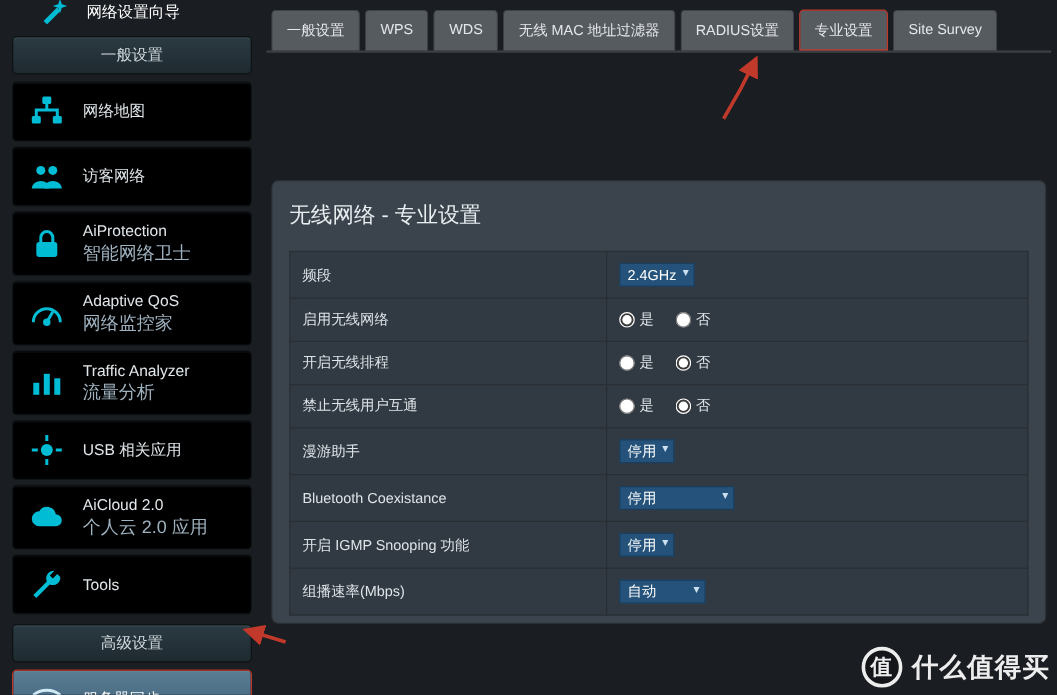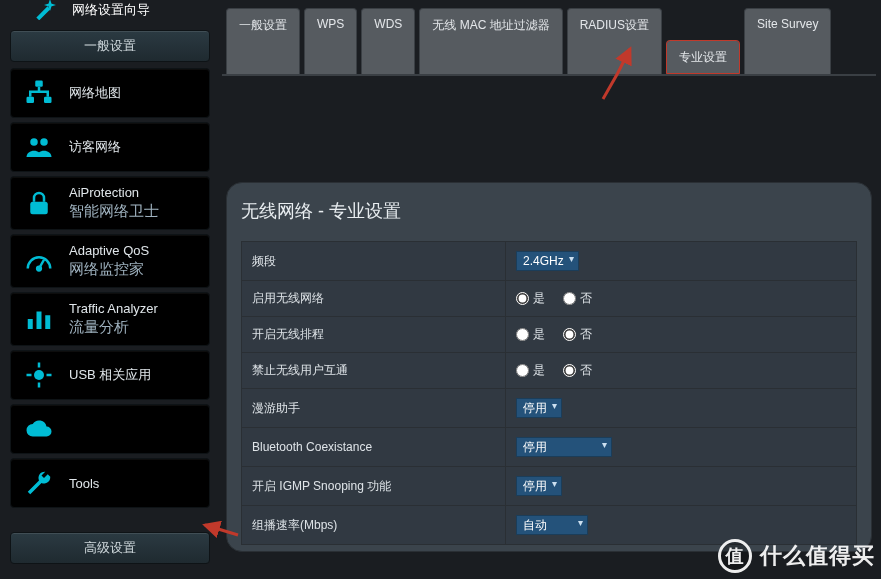--- a/index.html
+++ b/index.html
@@ -54,21 +54,21 @@
     cursor: pointer;
     box-shadow: inset 0 1px 0 rgba(255,255,255,0.05);
   }
   .menu-item .icon-wrap { width: 32px; height: 32px; display:flex; align-items:center; justify-content:center; }
   .menu-item .icon-wrap svg { width: 30px; height: 30px; }
   .menu-sub { font-size: 15px; color: #9fb2bf; display:block; margin-top:2px; }
   .menu-item.active {
     background: linear-gradient(to bottom,#5a7d94 0%, #3a5a72 100%);
     color:#fff;
   }
-  .highlight-red { outline: 1px solid #c1392b; outline-offset:-1px;margin-top:32px; }
+  .highlight-red { outline: 1px solid #c1392b; outline-offset:-1px; }
 
   
   .main {
     position: absolute;
     left: 222px;
     top: 0;
     width: 654px;
   }
   .tabbar {
     display: flex;
@@ -97,21 +97,21 @@
     position:absolute;
     left:16px; top:490px;
     width:220px; height:40px;
     pointer-events:none;
   }
 
   .panel {
     margin: 106px 4px 0 4px;
     background: #3b444c;
     border: 1px solid #2a2f34;
-    border-radius: 16px;
+    border-radius: 6px;
     padding: 16px 14px 6px 14px;
   }
   .panel-title {
     font-size: 18px;
     color: #e8edf0;
     padding-bottom: 10px;
   }
   .panel-desc {
     font-size: 12px;
     color: #cfd6db;
@@ -264,32 +264,33 @@
       </span>
     <span>USB 相关应用</span>
   </div>
 
   <div class="menu-item">
     <span class="icon-wrap">
         <svg viewBox="0 0 24 24" fill="#00bcd4">
           <path d="M7 18a5 5 0 0 1 0-10 6 6 0 0 1 11 2 4 4 0 0 1 0 8Z"></path>
         </svg>
       </span>
+    <div><span>AiCloud 2.0</span><span class="menu-sub">个人云 2.0 应用</span></div>
   </div>
 
   <div class="menu-item">
     <span class="icon-wrap">
         <svg viewBox="0 0 24 24" fill="#00bcd4">
           <path d="M21 7a5 5 0 0 1-7 5L5 21l-2-2 9-9a5 5 0 0 1 5-7l-3 3 2 2 3-3Z"></path>
         </svg>
       </span>
     <span>Tools</span>
   </div>
 
-  <div class="section-header" style="margin-top:24px">高级设置</div>
+  <div class="section-header" style="margin-top:8px">高级设置</div>
 
   <div class="menu-item active highlight-red">
     <span class="icon-wrap">
         <svg viewBox="0 0 24 24" fill="none" stroke="#cfe9f5" stroke-width="2">
           <path d="M3 9a14 14 0 0 1 18 0"></path>
           <path d="M6 13a9 9 0 0 1 12 0"></path>
           <path d="M9 17a4 4 0 0 1 6 0"></path>
           <circle cx="12" cy="20" r="1.5" fill="#cfe9f5"></circle>
         </svg>
       </span>

